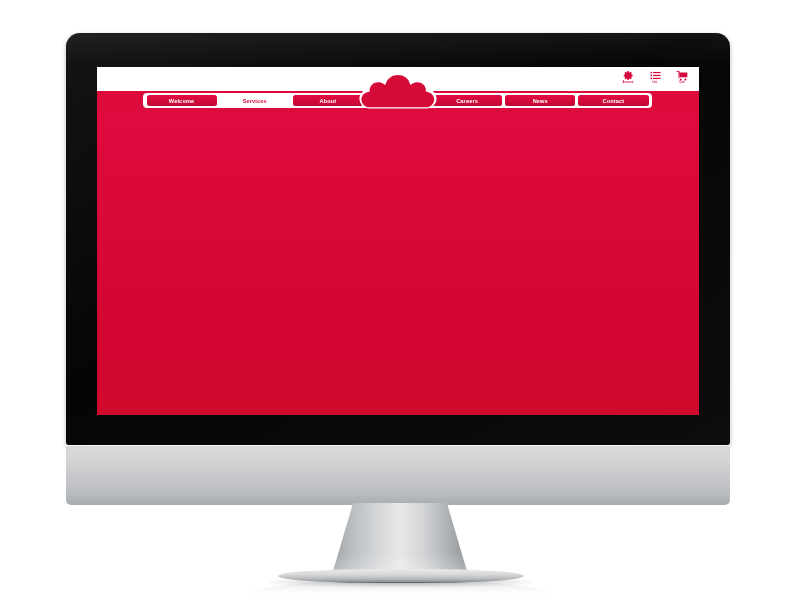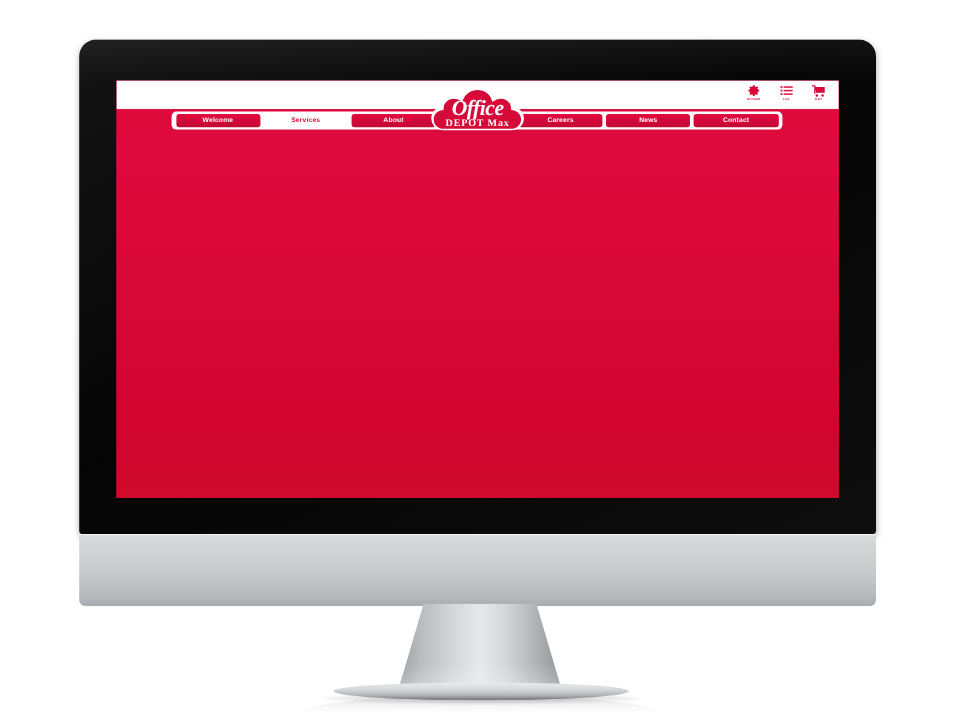--- a/index.html
+++ b/index.html
@@ -342,24 +342,20 @@
           <div class="nav-item">Contact</div>
         </div>
       </div>
 
       <div class="logo">
         <svg width="96" height="46" viewBox="0 0 96 46">
           <path d="M48 1.6c-6.2 0-11.4 3.6-13.6 8.7-1.7-1.1-3.8-1.8-6-1.8-5.6 0-10.2 4.1-10.8 9.4-4.7.9-8.2 4.9-8.2 9.7 0 5.5 4.6 10 10.2 10h56.8c5.6 0 10.2-4.5 10.2-10 0-4.8-3.5-8.8-8.2-9.7-.6-5.3-5.2-9.4-10.8-9.4-2.2 0-4.3.7-6 1.8C59.4 5.2 54.2 1.6 48 1.6z" fill="#ffffff"></path>
           <path d="M48 4.1c-5.6 0-10.3 3.4-12.1 8.1l-.7 1.9-1.6-1.2c-1.5-1.1-3.4-1.7-5.4-1.7-4.6 0-8.3 3.4-8.5 7.7l-.1 1.7-1.7.3c-3.8.7-6.5 3.9-6.5 7.6 0 4.3 3.6 7.8 8 7.8h56.8c4.4 0 8-3.5 8-7.8 0-3.7-2.7-6.9-6.5-7.6l-1.7-.3-.1-1.7c-.2-4.3-3.9-7.7-8.5-7.7-2 0-3.9.6-5.4 1.7l-1.6 1.2-.7-1.9C58.3 7.5 53.6 4.1 48 4.1z" fill="#d60a38"></path>
           <path d="M48 6.4c-5 0-9.1 3-10.6 7.2l-1.3 3.6-3-2.3c-1.1-.85-2.6-1.35-4.2-1.35-3.6 0-6.4 2.6-6.5 5.8l-.1 3.1-3.1.6c-2.9.55-4.9 2.95-4.9 5.7 0 3.2 2.7 5.8 6 5.8h56.8c3.3 0 6-2.6 6-5.8 0-2.75-2-5.15-4.9-5.7l-3.1-.6-.1-3.1c-.1-3.2-2.9-5.8-6.5-5.8-1.6 0-3.1.5-4.2 1.35l-3 2.3-1.3-3.6C57.1 9.4 53 6.4 48 6.4z" fill="#d60a38"></path>
         </svg>
-        <div class="logo-text">
-          <span class="logo-office">Office</span>
-          <span class="logo-depot">DEPOT Max</span>
-        </div>
       </div>
 
       <div class="site-body"></div>
 
     </div>
   </div>
 
   <div class="chin"></div>
 
   <div class="stand-neck"></div>

